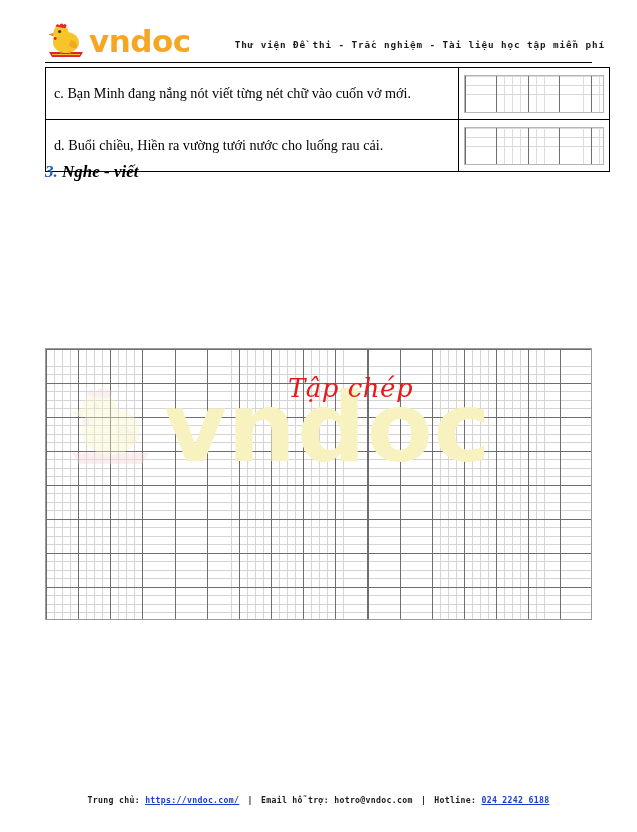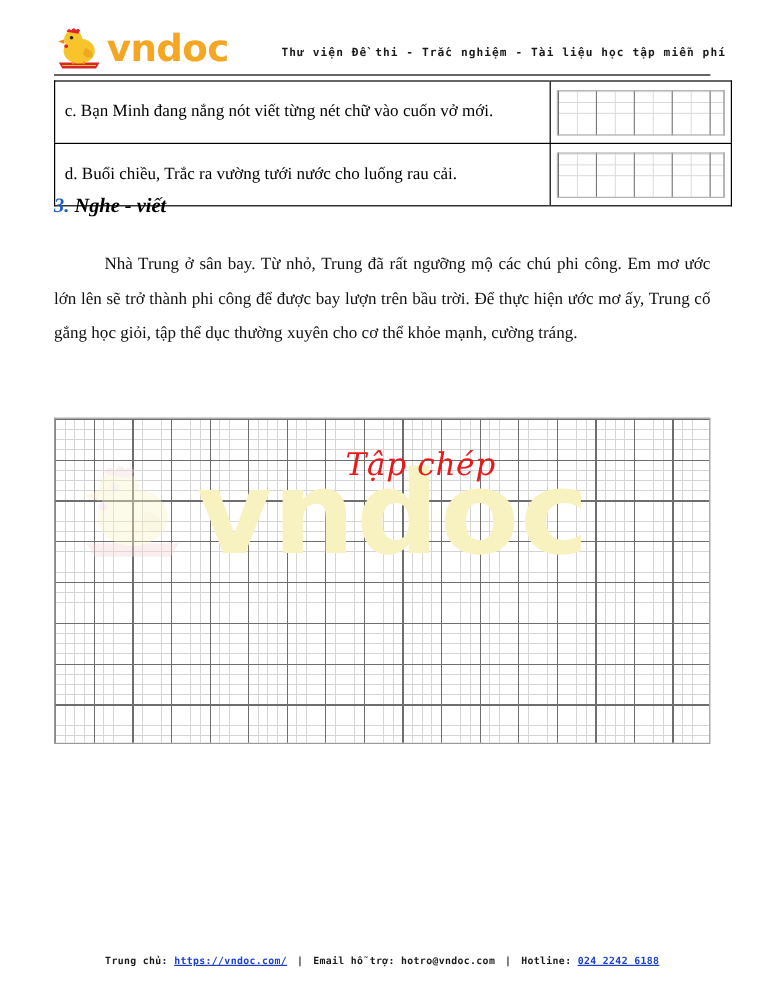--- a/index.html
+++ b/index.html
@@ -277,34 +277,33 @@
 
   <table class="sent-table">
     <tbody>
         <tr>
       <td class="sent-cell">c. Bạn Minh đang nắng nót viết từng nét chữ vào cuốn vở mới.</td>
       <td class="grid-cell">
         <div class="mini-grid"></div>
       </td>
     </tr>
     <tr>
-      <td class="sent-cell">d. Buổi chiều, Trắc ra vường tưới nước cho luống rau cải.</td>
+      <td class="sent-cell">d. Buổi chiều, Hiền ra vường tưới nước cho luống rau cải.</td>
       <td class="grid-cell">
         <div class="mini-grid"></div>
       </td>
     </tr>
   </tbody>
     </table>
 
   <div class="sec-title">
     <span class="num">3.</span>
     <span class="txt">Nghe - viết</span>
   </div>
 
-  <div class="passage">Nhà Trung ở sân bay. Từ nhỏ, Trung đã rất ngưỡng mộ các chú phi công. Em mơ ước lớn lên sẽ trở thành phi công để được bay lượn trên bầu trời. Để thực hiện ước mơ ấy, Trung cố gắng học giỏi, tập thể dục thường xuyên cho cơ thể khỏe mạnh, cường tráng.</div>
 
   <div class="big-grid-wrap">
     <div class="big-grid"></div>
     <div class="wm">
       <span class="wm-mark">
         <svg viewBox="0 0 42 38" width="95" height="95" aria-hidden="true">
           <path d="M4 31 L38 31 L35 36 L7 36 Z" fill="#f6d7d9"></path>
           <ellipse cx="21" cy="21.5" rx="13" ry="10.5" fill="#f9f3c6"></ellipse>
           <path d="M26 19 q7 2 6 8 q-5 1 -8 -3 z" fill="#f5eebb"></path>
           <circle cx="16" cy="11.5" r="7.5" fill="#f9f3c6"></circle>

